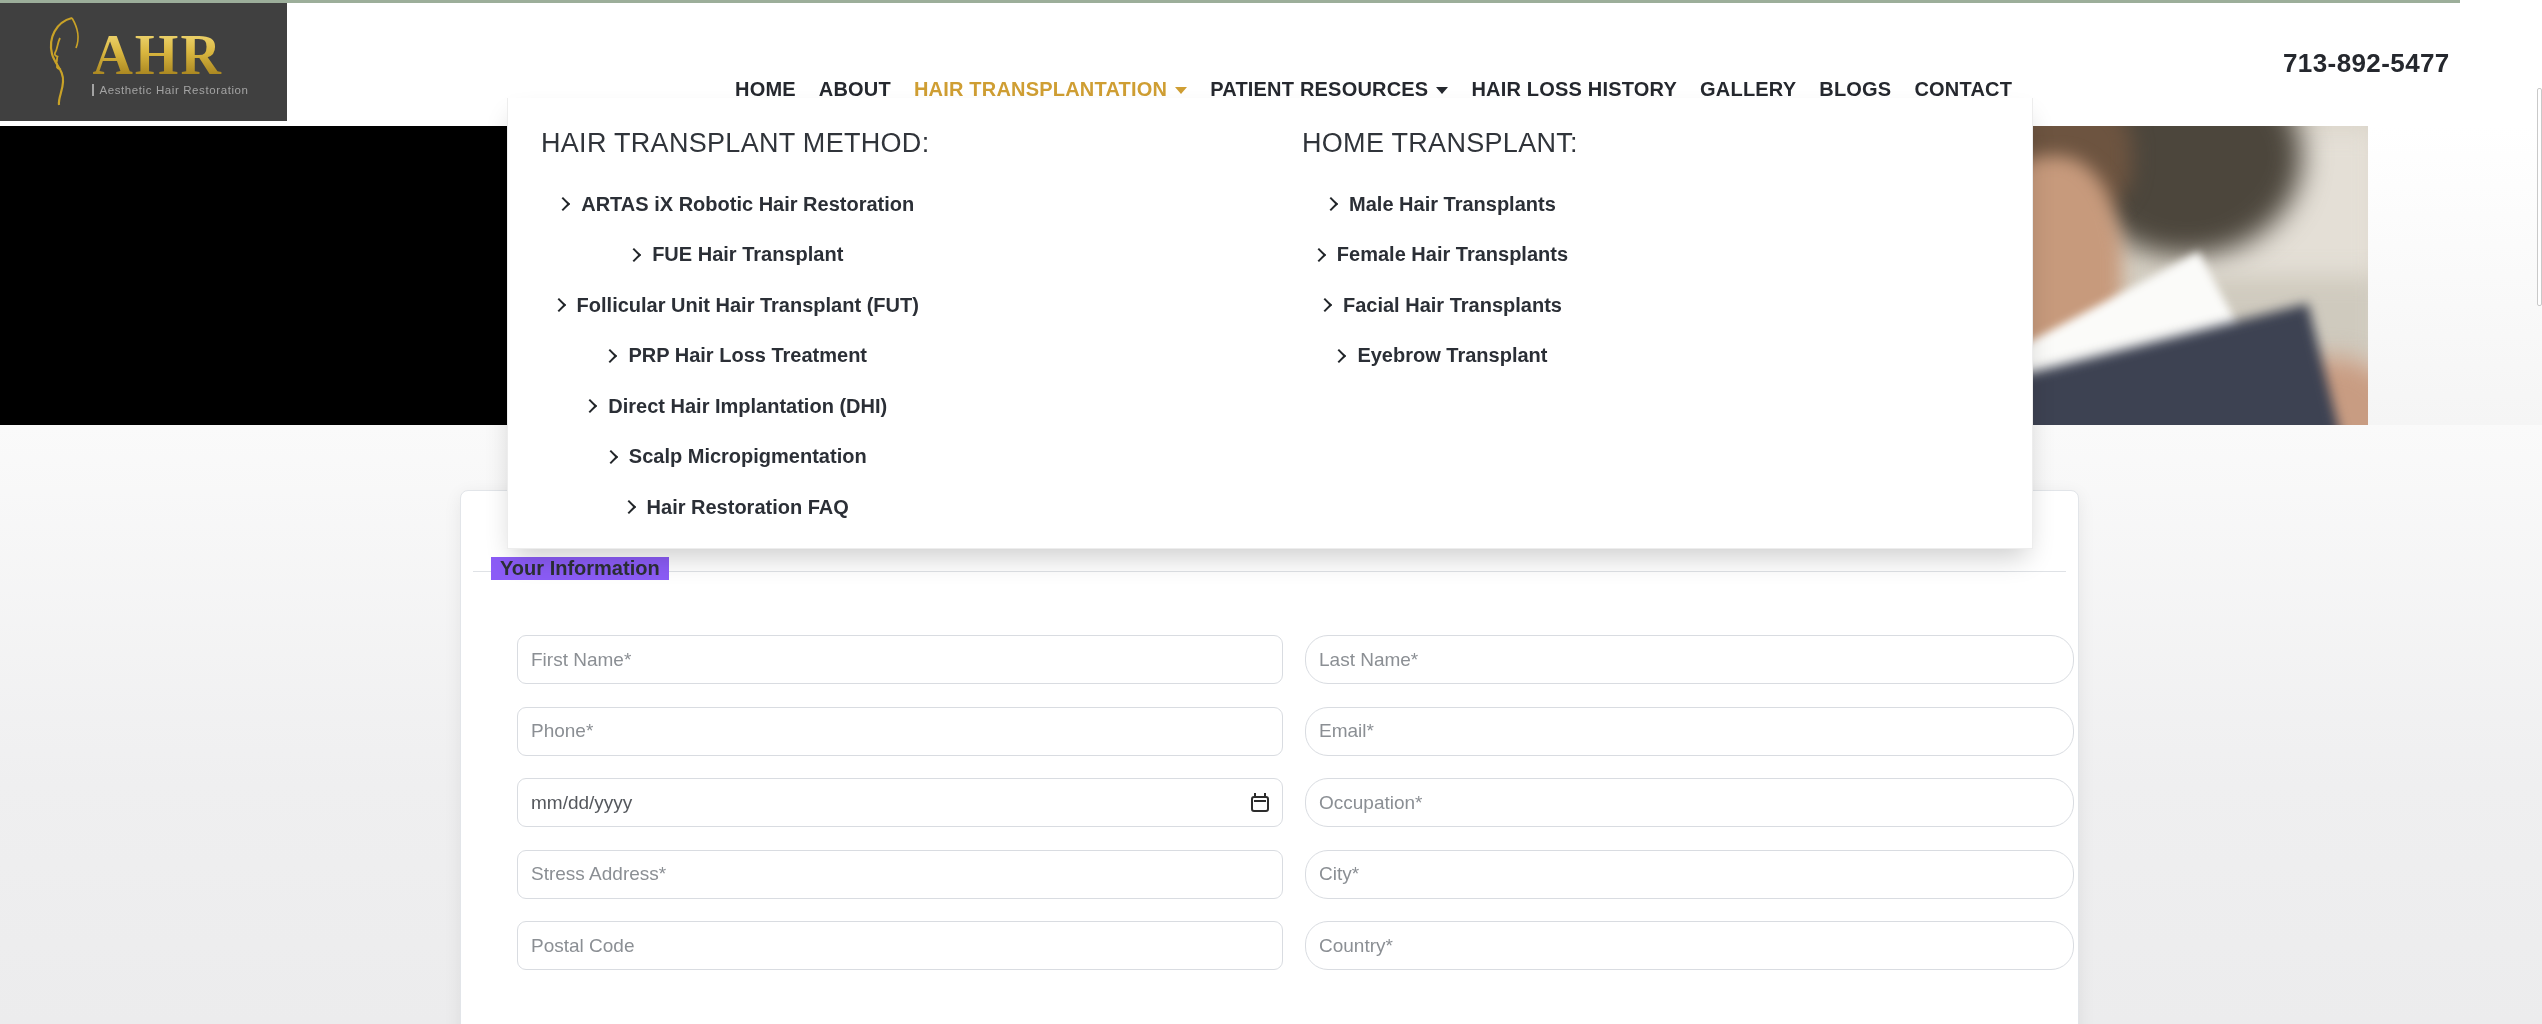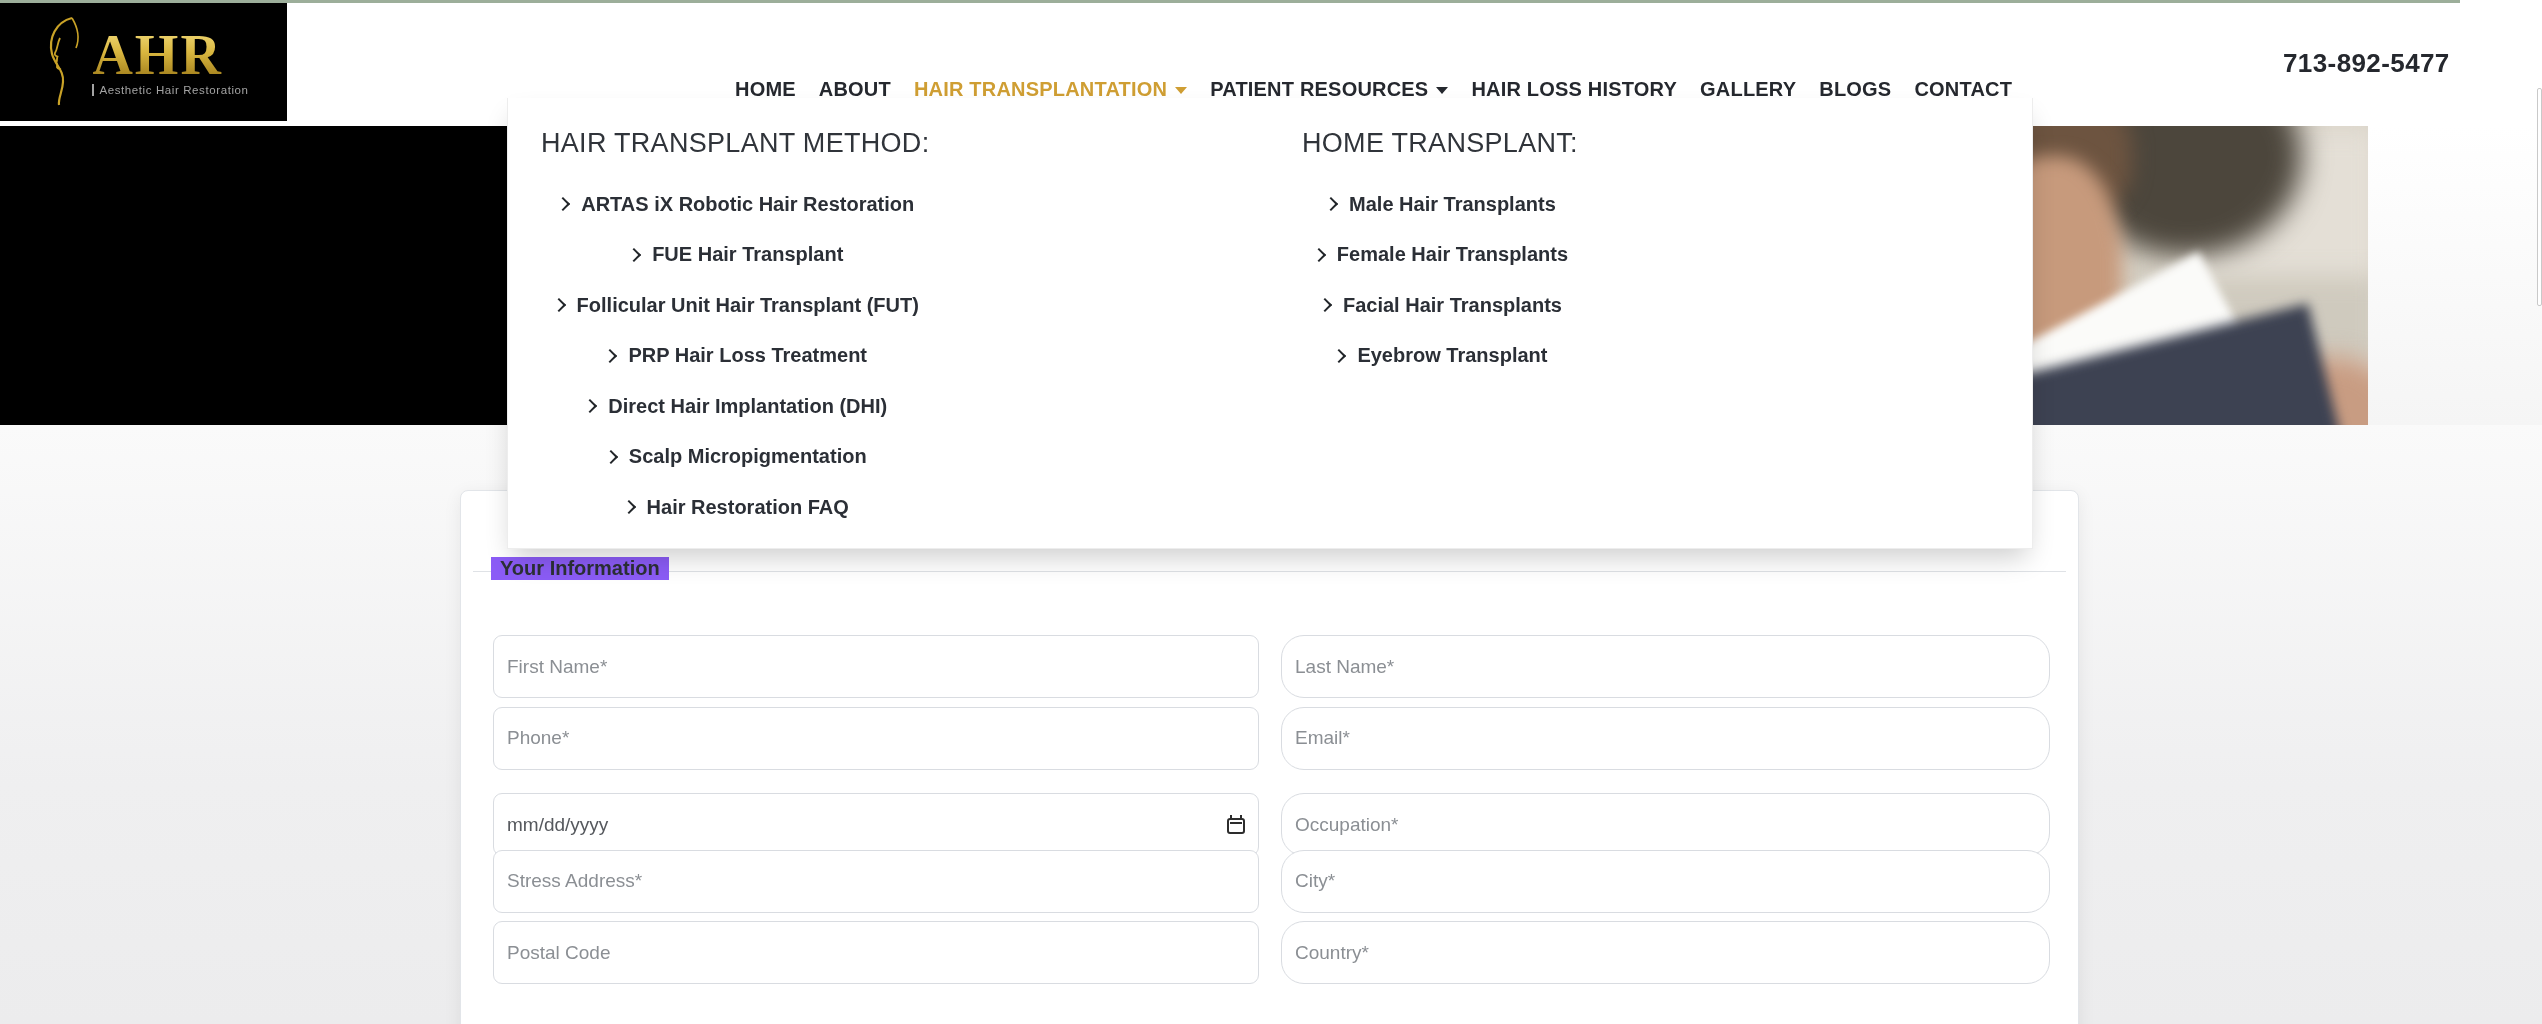--- a/index.html
+++ b/index.html
@@ -5,21 +5,21 @@
   * { margin:0; padding:0; box-sizing:border-box; }
   html,body { width:2542px; height:1024px; overflow:hidden; background:#fff;
               font-family:"Liberation Sans", sans-serif; }
   #page { position:relative; width:2542px; height:1024px; overflow:hidden; background:#fff; }
 
   
   .top-strip { position:absolute; left:0; top:0; width:2460px; height:3px; background:#9cae9a; z-index:60; }
 
   
   .navbar { position:absolute; left:0; top:0; width:2542px; height:126px; background:#ffffff; z-index:20; }
-  .logo-box { position:absolute; left:0; top:3px; width:287px; height:118px; background:#000000;
+  .logo-box { position:absolute; left:0; top:3px; width:287px; height:118px; background:#404040;
               display:flex; align-items:center; justify-content:center; gap:4px; }
   .logo-inner { display:flex; align-items:center; }
   .logo-text { display:flex; flex-direction:column; align-items:flex-start; margin-left:2px; }
   .logo-acronym { font-family:"Liberation Serif", serif; font-size:56px; line-height:54px; font-weight:bold;
                   letter-spacing:2px; background:linear-gradient(180deg,#f3dc7c 0%, #d9b63f 45%, #9a7717 100%);
                   -webkit-background-clip:text; background-clip:text; color:transparent; }
   .logo-tagline { font-size:11.5px; color:#a3a3a3; letter-spacing:.6px; margin-top:2px; border-left:2px solid #a3a3a3;
                   padding-left:5px; }
 
   .nav-links { position:absolute; left:735px; top:0; height:126px; display:flex; align-items:center; gap:23px;margin-top:26px; }
@@ -64,26 +64,26 @@
   
   .lower { position:absolute; left:0; top:425px; width:2542px; height:599px;
            background:linear-gradient(180deg,#fafafa 0%, #efeff0 60%, #ececed 100%); z-index:1; }
 
   
   .card { position:absolute; left:460px; top:490px; width:1619px; height:560px; background:#fff;
           border:1px solid #e2e5e9; border-radius:8px 8px 0 0; box-shadow:0 4px 18px rgba(0,0,0,.07); z-index:10; }
   .fieldset-line { position:absolute; left:12px; right:12px; top:80px; border-top:1px solid #dfe2e6; }
   .legend { position:absolute; left:18px; top:-15px; background:#8b5cf6; padding:0 9px;
             font-size:20px; font-weight:700; color:#2c3036; white-space:nowrap; }
-  .field { position:absolute; height:63px; border:1px solid #d9dce1; border-radius:9px; background:#fff;
-           font-size:19px; color:#4f5358; padding:0 13px; outline:none; width:766px; }
+  .field { position:absolute; height:49px; border:1px solid #d9dce1; border-radius:9px; background:#fff;
+           font-size:19px; color:#4f5358; padding:0 13px; outline:none; width:766px;margin-left:24px; }
   .field::placeholder { color:#8b8f94; opacity:1; }
   .col-l { left:32px; }
   .col-r { left:820px; width:769px;border-radius:23px; }
-  .r1 { top:144px; } .r2 { top:215.5px; } .r3 { top:302px; } .r4 { top:358.5px; } .r5 { top:430px; }
+  .r1 { top:144px; } .r2 { top:215.5px; } .r3 { top:287px; } .r4 { top:358.5px; } .r5 { top:430px; }
   .datefield { display:flex; align-items:center; justify-content:space-between; cursor:text; }
   .date-text { font-size:19px; color:#55585d; }
   .cal-icon { width:18px; height:19px; position:relative; flex:0 0 auto; }
   .cal-icon .cal-body { position:absolute; left:0; top:3px; width:18px; height:16px;
                         border:2px solid #2d2d2d; border-radius:3px; }
   .cal-icon .cal-body::after { content:""; position:absolute; left:1px; right:1px; top:2px; height:2px; background:#2d2d2d; }
   .cal-icon::before, .cal-icon::after { content:""; position:absolute; top:0; width:2px; height:5px; background:#2d2d2d; }
   .cal-icon::before { left:3px; } .cal-icon::after { right:3px; }
 
   

